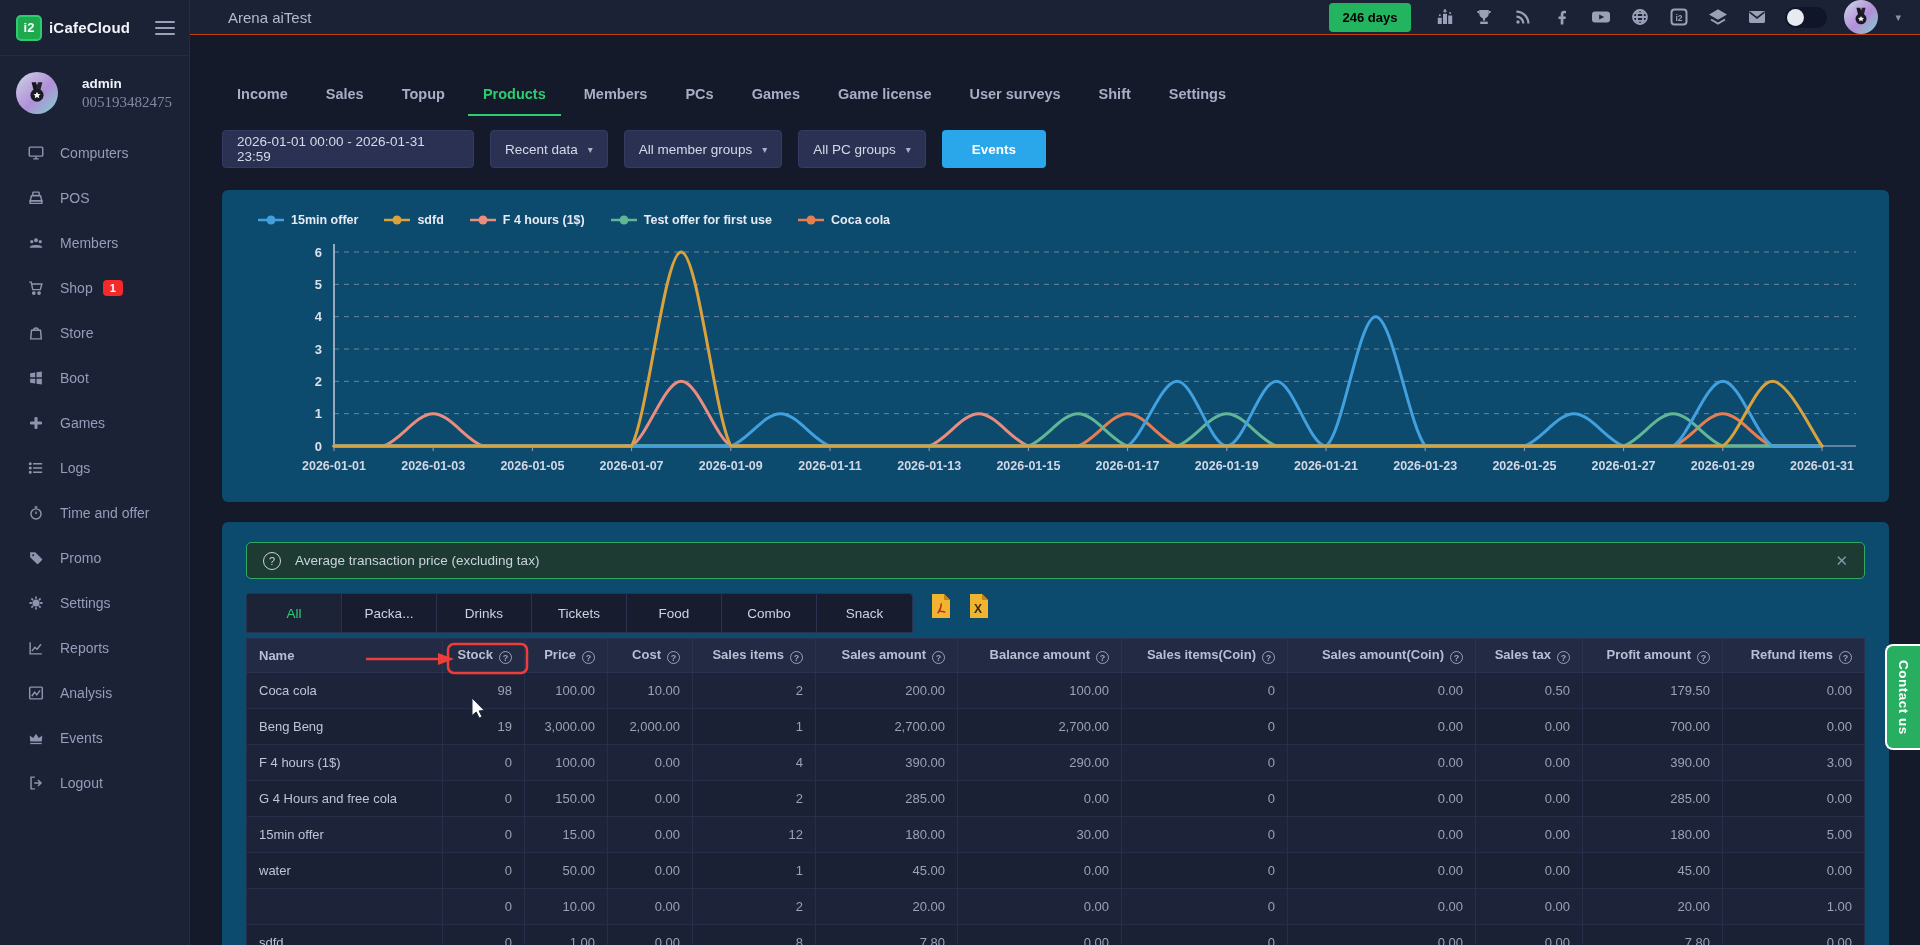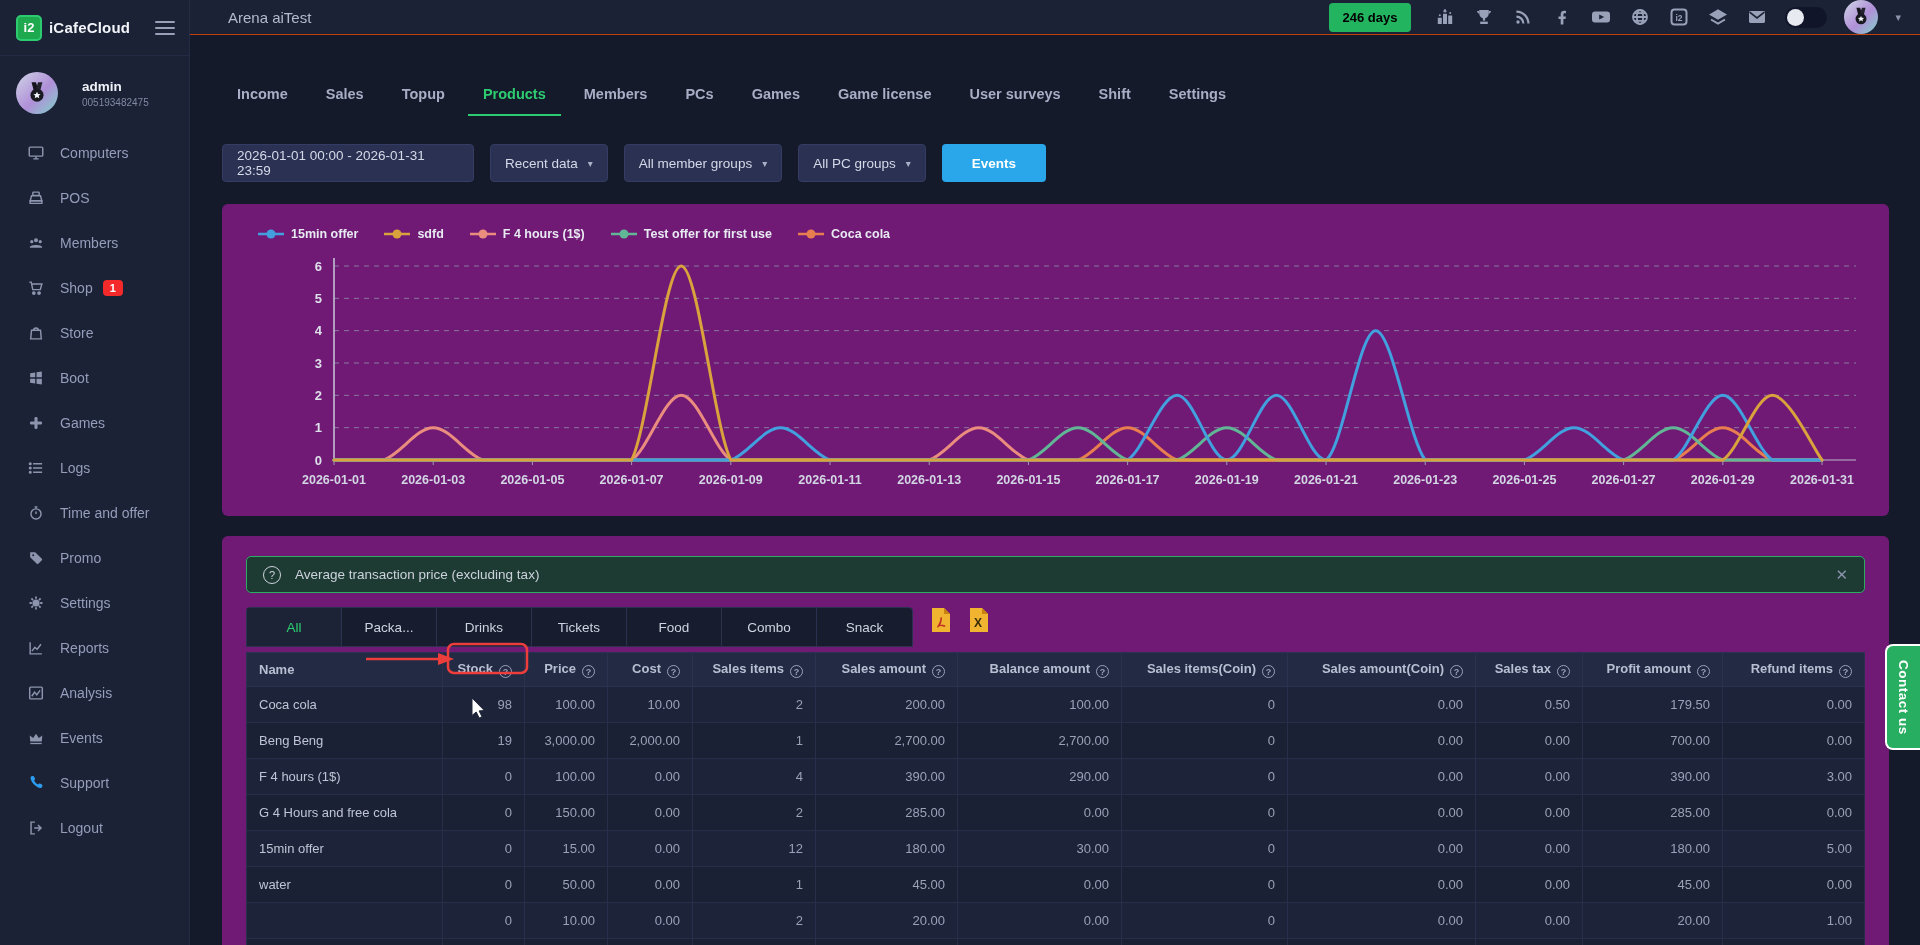--- a/index.html
+++ b/index.html
@@ -12,21 +12,21 @@
   .logo-row { height:56px; display:flex; align-items:center; padding:0 14px 0 16px; border-bottom:1px solid #242b44; }
   .logo-mark { width:26px; height:26px; background:#1fa94f; border-radius:5px; color:#fff; font-weight:bold; font-size:13px; display:flex; align-items:center; justify-content:center; border:2px solid #2ecc71; }
   .logo-text { color:#f2f4fa; font-size:15px; font-weight:700; margin-left:7px; letter-spacing:.2px; }
   .burger { margin-left:auto; width:20px; cursor:pointer; }
   .burger div { height:2px; background:#99a1b8; margin:4px 0; border-radius:2px; }
   .profile { display:flex; align-items:center; padding:16px 16px 6px 16px; }
   .avatar { width:42px; height:42px; border-radius:50%; background:linear-gradient(135deg,#cfd6e6,#b08fd8 55%,#7fd3c9); position:relative; flex:0 0 42px; display:flex; align-items:center; justify-content:center; }
   .avatar svg { width:26px; height:26px; }
   .profile-meta { margin-left:24px; }
   .profile-name { color:#f0f2f8; font-size:13.5px; font-weight:700; }
-  .profile-id { color:#8089a3; font-size:10px; margin-top:3px; }
+  .profile-id { color:#8089a3; font-size:15px; margin-top:3px;font-family:Liberation Serif, serif; }
   nav { margin-top:10px; }
   .nav-item { display:flex; align-items:center; height:45px; padding-left:26px; cursor:pointer; color:#959dba; font-size:14px; }
   .nav-item .nicon { width:20px; height:20px; margin-right:14px; display:flex; align-items:center; justify-content:center; }
   .nav-badge { background:#f42a2a; color:#fff; font-size:11px; font-weight:700; border-radius:4px; padding:2px 7px; margin-left:10px; }
 
   
   .main { flex:1; display:flex; flex-direction:column; }
   .topbar { height:56px; background:#1b2236; border-bottom:1px solid #c2410c; display:flex; align-items:center; padding:0 20px 0 38px; }
   .page-title { color:#b4bacd; font-size:15px; }
   .top-right { margin-left:auto; display:flex; align-items:center; gap:17px; }
@@ -37,28 +37,28 @@
   .avatar.small { width:34px; height:34px; flex:0 0 34px; }
   .avatar.small svg { width:22px; height:22px; }
   .chev { color:#8b93ab; font-size:11px; cursor:pointer; }
 
   
   .content { padding:0 32px; flex:1; }
   .page-tabs { display:flex; gap:8px; margin-top:43px; }
   .ptab { padding:8px 15px 12px; font-size:14.5px; font-weight:600; color:#a7aec5; cursor:pointer; border-bottom:2.5px solid transparent; }
   .ptab.active { color:#2ecc71; border-bottom-color:#2ecc71; }
 
-  .filters { display:flex; gap:16px; margin-top:28px; align-items:center; }
+  .filters { display:flex; gap:16px; margin-top:14px; align-items:center; }
   .finput { background:#2a3152; border:1px solid #343c63; border-radius:4px; height:38px; display:flex; align-items:center; padding:0 14px; color:#d5d9e8; font-size:13.5px; cursor:pointer; }
   .finput.date { width:252px; }
   .fselect { gap:10px; }
   .fselect .caret { font-size:10px; color:#aab1c6; }
   .search-btn { background:#2aa7ea; color:#fff; border:none; border-radius:4px; height:38px; padding:0 30px; font-size:13.5px; font-weight:600; cursor:pointer; }
 
-  .card { background:#701a75; border-radius:6px; }
+  .card { background:#0c4a6e; border-radius:6px; }
   .chart-card { margin-top:22px; padding:18px 24px 8px; }
   .legend { display:flex; gap:26px; align-items:center; padding-left:12px; height:24px; }
   .legend-item { display:flex; align-items:center; gap:7px; cursor:pointer; color:#e8eaf2; font-size:12.5px; font-weight:600; }
 
   .table-card { margin-top:20px; padding:20px 24px 0; }
   .notice { border:1px solid #2eab63; background:#1e3b33; border-radius:5px; height:37px; display:flex; align-items:center; padding:0 16px; }
   .notice-q { width:18px; height:18px; border:1.4px solid #cdd2dd; color:#cdd2dd; border-radius:50%; font-size:11px; display:flex; align-items:center; justify-content:center; margin-right:14px; }
   .notice-text { color:#ccd2dd; font-size:13.5px; }
   .notice-close { margin-left:auto; color:#8a93ad; font-size:15px; cursor:pointer; }
 
@@ -238,28 +238,20 @@
           <span>Analysis</span>
         </div>
         <div class="nav-item">
           <span class="nicon">
             <svg width="18" height="18" viewBox="0 0 20 20" fill="#8d95ae">
               <path d="M3.6 14 3 7.2l3.9 2.9L10 5.4l3.1 4.7L17 7.2 16.4 14z"></path>
               <path d="M3.6 15.4h12.8v1.4H3.6z"></path>
             </svg>
           </span>
           <span>Events</span>
-        </div>
-        <div class="nav-item">
-          <span class="nicon">
-            <svg width="18" height="18" viewBox="0 0 20 20">
-              <path d="M4.1 3.4c.7-1 3-1.6 3.6-.5l1.2 2.2c.4.7-.4 1.6-1 2.2.9 1.9 2.4 3.4 4.3 4.3.6-.6 1.5-1.4 2.2-1l2.2 1.2c1.1.6.5 2.9-.5 3.6C12 17.3 2.7 8 4.1 3.4z" fill="#2d9cee"></path>
-            </svg>
-          </span>
-          <span>Support</span>
         </div>
         <div class="nav-item">
           <span class="nicon">
             <svg width="18" height="18" viewBox="0 0 20 20" fill="none" stroke="#8d95ae" stroke-width="1.6">
               <path d="M8.8 3.5H4.5v13h4.3"></path>
               <path d="M12.2 6.6 15.6 10l-3.4 3.4M15.3 10H8"></path>
             </svg>
           </span>
           <span>Logout</span>
         </div>

